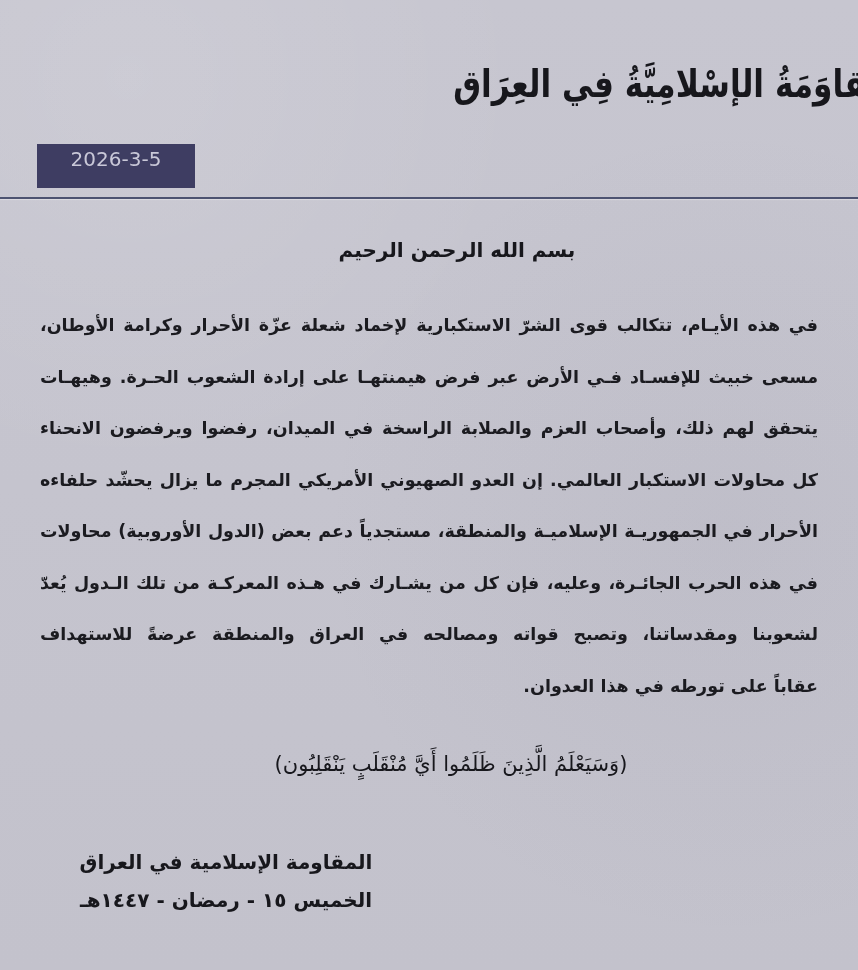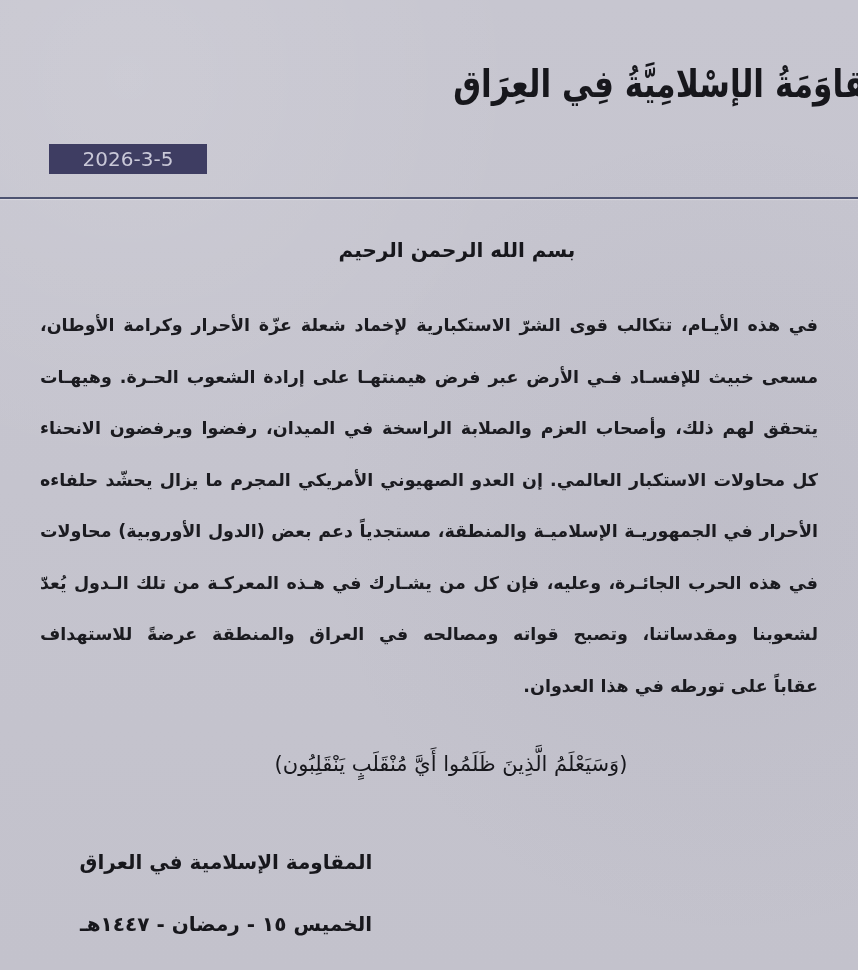--- a/index.html
+++ b/index.html
@@ -30,27 +30,26 @@
     color: #17171c;
     transform: scaleX(0.82);
     transform-origin: right center;
   }
 
   .date-badge {
     position: absolute;
     left: 37px;
     top: 144px;
     width: 158px;
-    height: 30px;
+    height: 44px;
     background: #3e3d62;
     color: #c9c8d8;
     font-size: 20px;
     line-height: 30px;
     text-align: center;
-    margin-left: 12px;
   }
 
   .divider {
     position: absolute;
     top: 197px;
     left: 0;
     width: 858px;
     height: 2px;
     background: #4d5371;
     box-shadow: 0 1px 1px rgba(255,255,255,0.35);
@@ -107,21 +106,21 @@
     position: absolute;
     left: 38px;
     top: 847px;
     width: 376px;
     text-align: center;
     direction: rtl;
     font-weight: bold;
     color: #17171c;
   }
   .sig-org  { font-size: 20px; height: 30px; line-height: 30px; text-align: center; }
-  .sig-date { font-size: 20px; height: 30px; line-height: 30px; margin-top: 32px; }
+  .sig-date { font-size: 20px; height: 30px; line-height: 30px; margin-top: 8px; }
 </style>
 </head>
 <body>
 
 <div class="page">
 
   <div class="calligraphy">المقاوَمَةُ الإسْلامِيَّةُ فِي العِرَاق</div>
 
   <div class="date-badge">2026-3-5</div>
 

